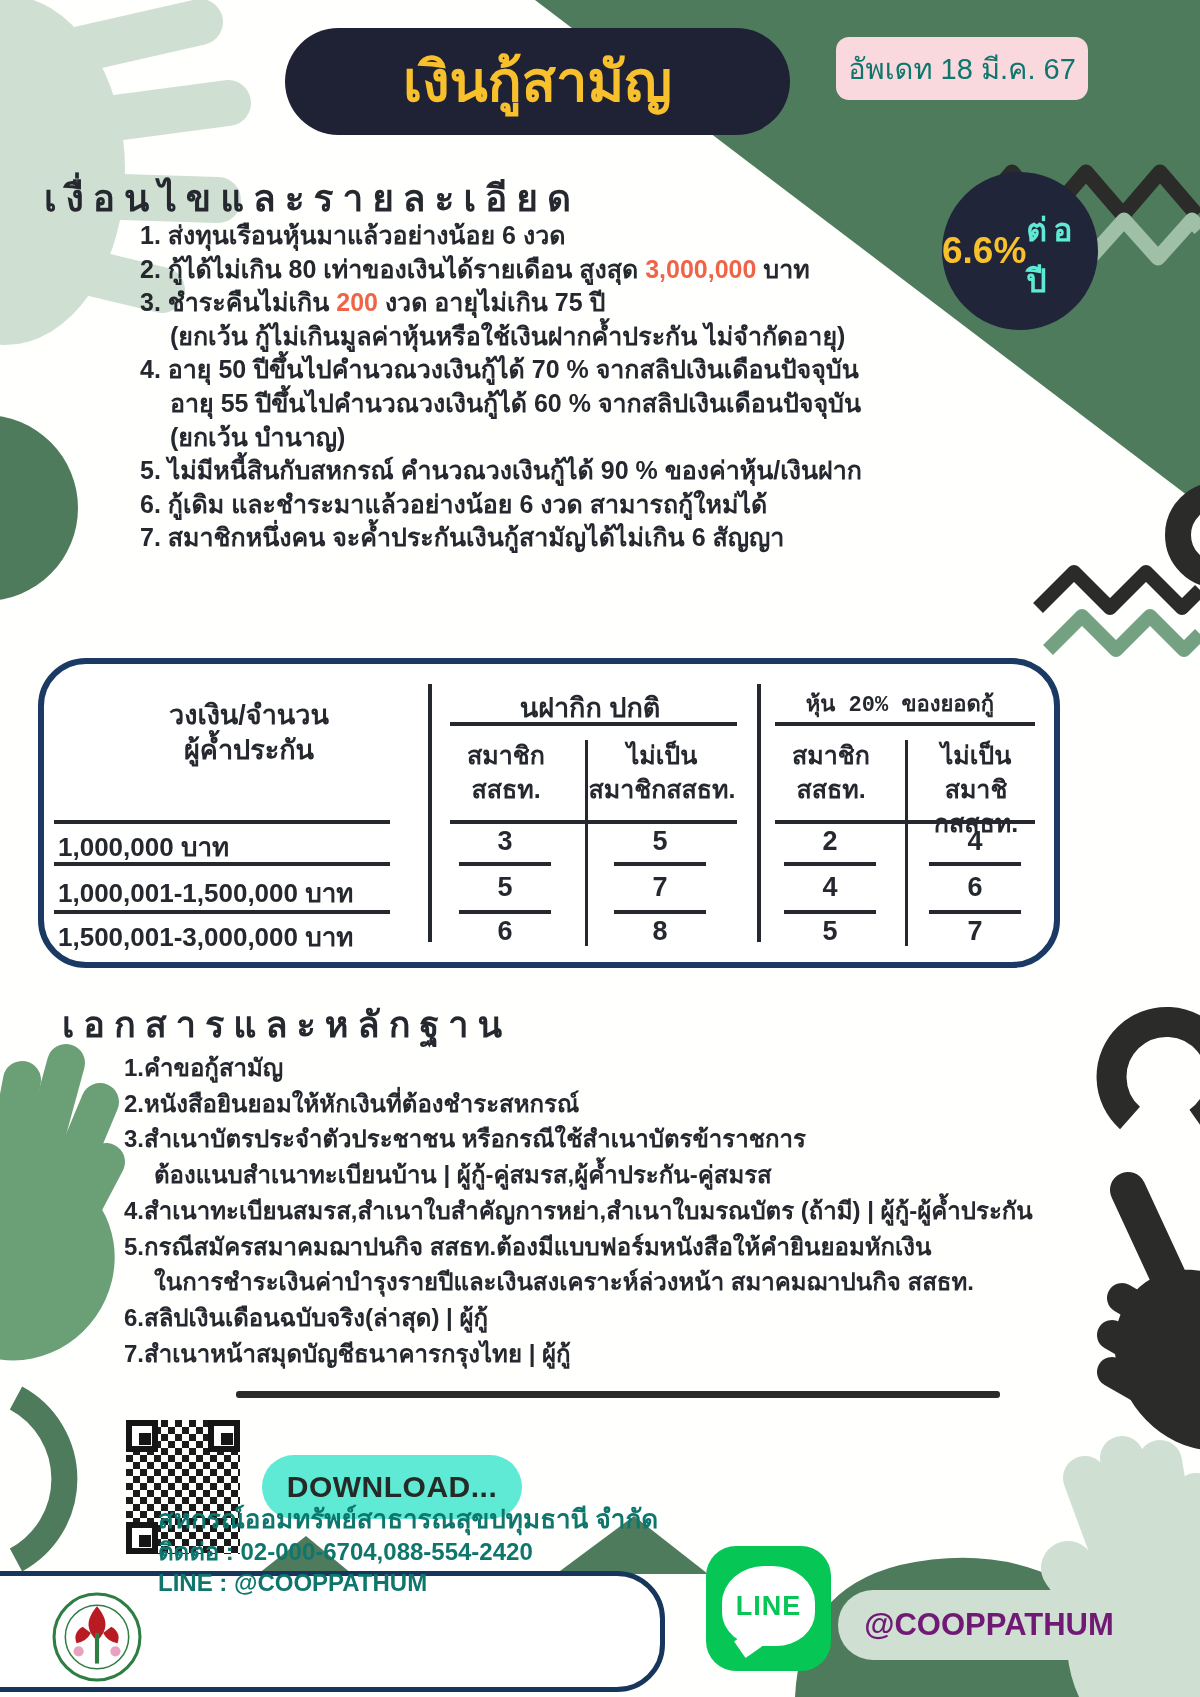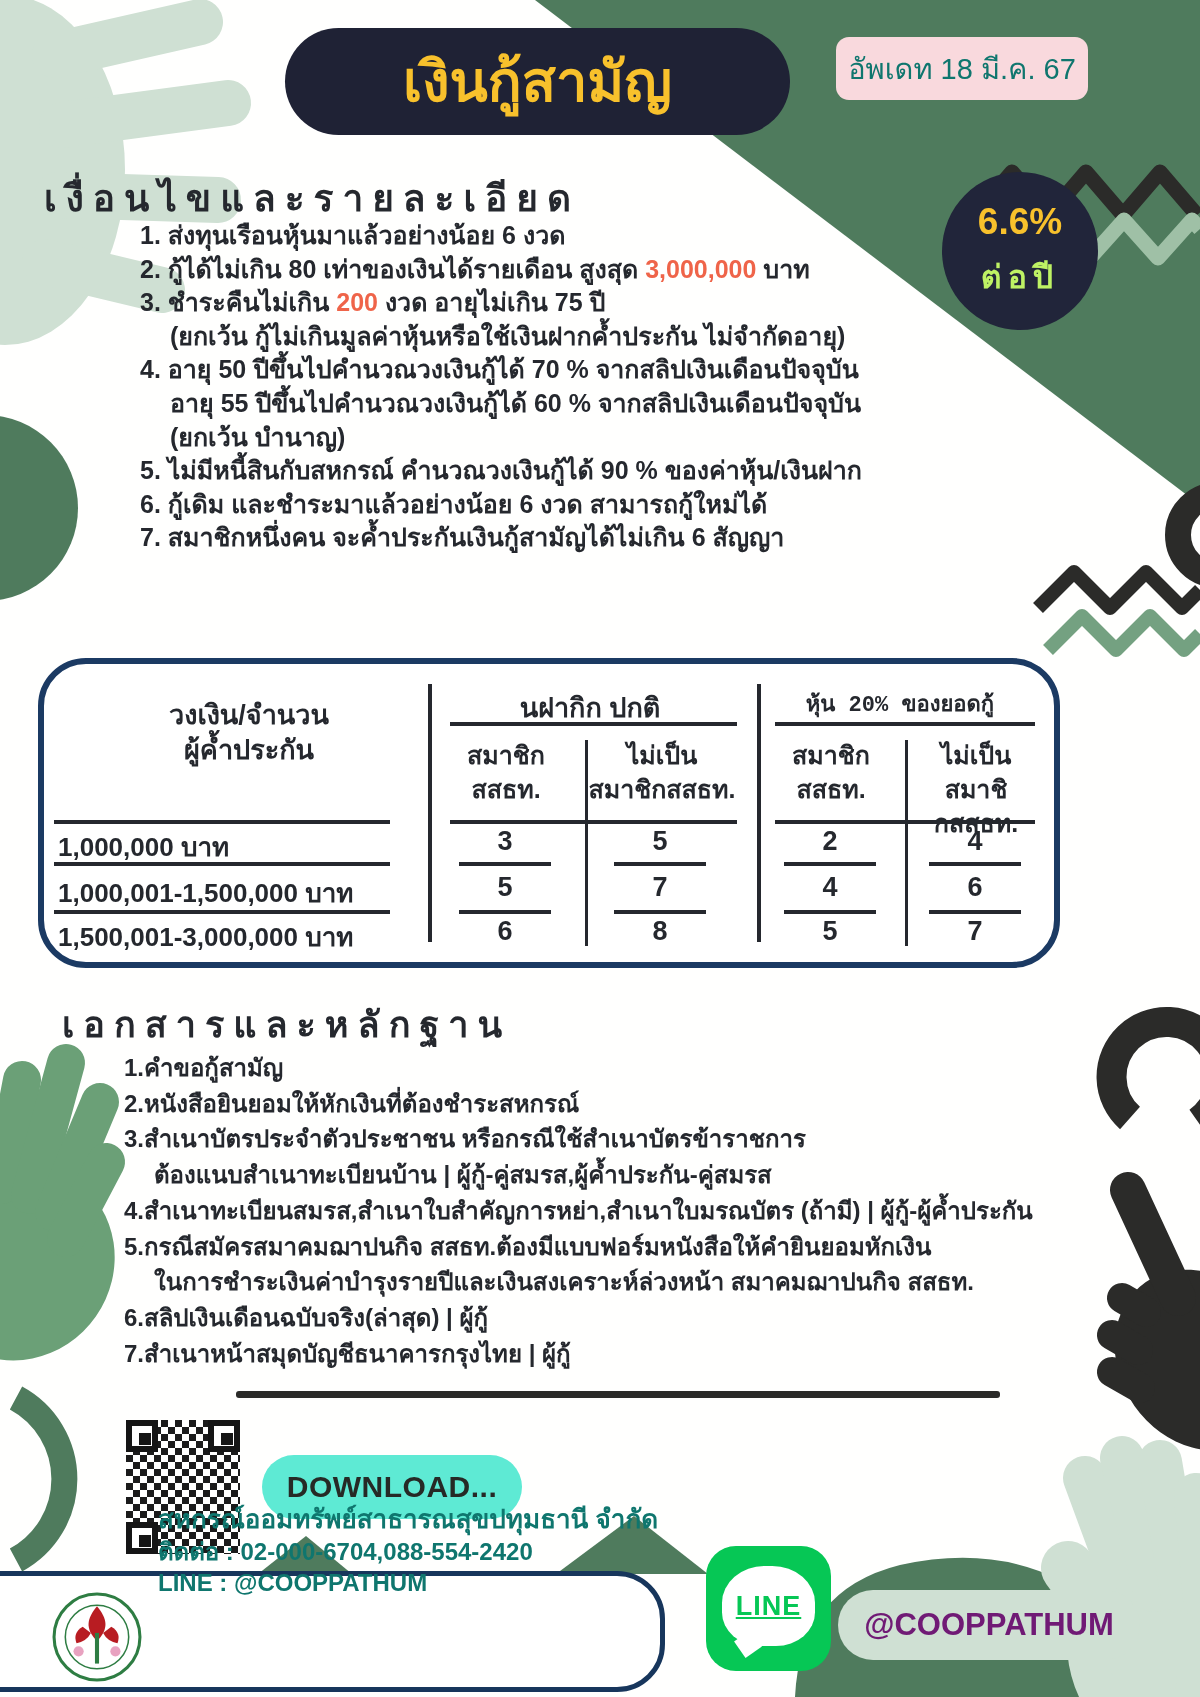--- a/index.html
+++ b/index.html
@@ -12,23 +12,23 @@
 
   
   .title-pill { left:285px; top:28px; width:505px; height:107px; background:#1f2235;
     border-radius:54px; display:flex; align-items:center; justify-content:center; z-index:2; }
   .title-pill span { color:#f8c12c; font-size:56px; font-weight:800; }
   .update-badge { left:836px; top:37px; width:252px; height:63px; background:#f9d9dd;
     border-radius:13px; display:flex; align-items:center; justify-content:center; z-index:2; }
   .update-badge span { color:#0f766e; font-size:29px; font-weight:400; }
 
   .rate-circle { left:942px; top:172px; width:156px; height:158px; border-radius:50%;
-    background:#21253a; display:flex; flex-direction:column; align-items:center; justify-content:center; z-index:2; }
+    background:#21253a; display:flex; align-items:center; justify-content:center; z-index:2; }
   .rate-circle .l1 { color:#f8c12c; font-size:37px; font-weight:800; }
-  .rate-circle .l2 { color:#bef264; font-size:32px; font-weight:800; letter-spacing:6px; margin-top:8px; }
+  .rate-circle .l2 { color:#5eead4; font-size:32px; font-weight:800; letter-spacing:6px; margin-top:8px; }
   .avg-circle { left:994px; top:368px; width:170px; height:168px; border-radius:50%;
     background:#21253a; display:flex; align-items:center; justify-content:center; z-index:2; }
   .avg-circle span { color:#f8c12c; font-size:31px; font-weight:800; letter-spacing:3px; }
 
   
   .sec-head { color:#25282e; font-weight:800; z-index:2; }
   .cond-head { left:44px; top:168px; font-size:37px; letter-spacing:9px; }
   .doc-head  { left:62px; top:996px; font-size:36px; letter-spacing:9px; }
 
   .cond-list { left:140px; top:219px; width:920px; font-size:25px; line-height:33.6px;
@@ -90,21 +90,21 @@
   .footer-text { left:158px; top:1502px; z-index:3; color:#0f766e; }
   .footer-text .org { font-size:26px; font-weight:800; line-height:34px; }
   .footer-text .row { font-size:24px; font-weight:700; line-height:31px; }
 
   .line-icon { left:706px; top:1546px; width:125px; height:125px; background:#06c755;
     border-radius:30px; z-index:2; }
   .line-bubble { position:absolute; left:16px; top:20px; width:93px; height:80px; background:#ffffff;
     border-radius:46% 46% 42% 42%; display:flex; align-items:center; justify-content:center; }
   .line-bubble::after { content:""; position:absolute; left:16px; bottom:-8px; width:20px; height:20px;
     background:#ffffff; transform:rotate(55deg); }
-  .line-bubble span { color:#06c755; font-size:27px; font-weight:900; letter-spacing:1px;text-decoration:underline; }
+  .line-bubble span { color:#06c755; font-size:27px; font-weight:900; letter-spacing:1px; }
   .handle-pill { left:838px; top:1590px; width:302px; height:70px; background:#cfe0d3;
     border-radius:36px; display:flex; align-items:center; justify-content:center; z-index:2; }
   .handle-pill span { color:#701a75; font-size:31px; font-weight:900; }
 </style>
 </head>
 <body>
 
 <div class="page">
 
   <svg class="decor" viewBox="0 0 1200 1697">

